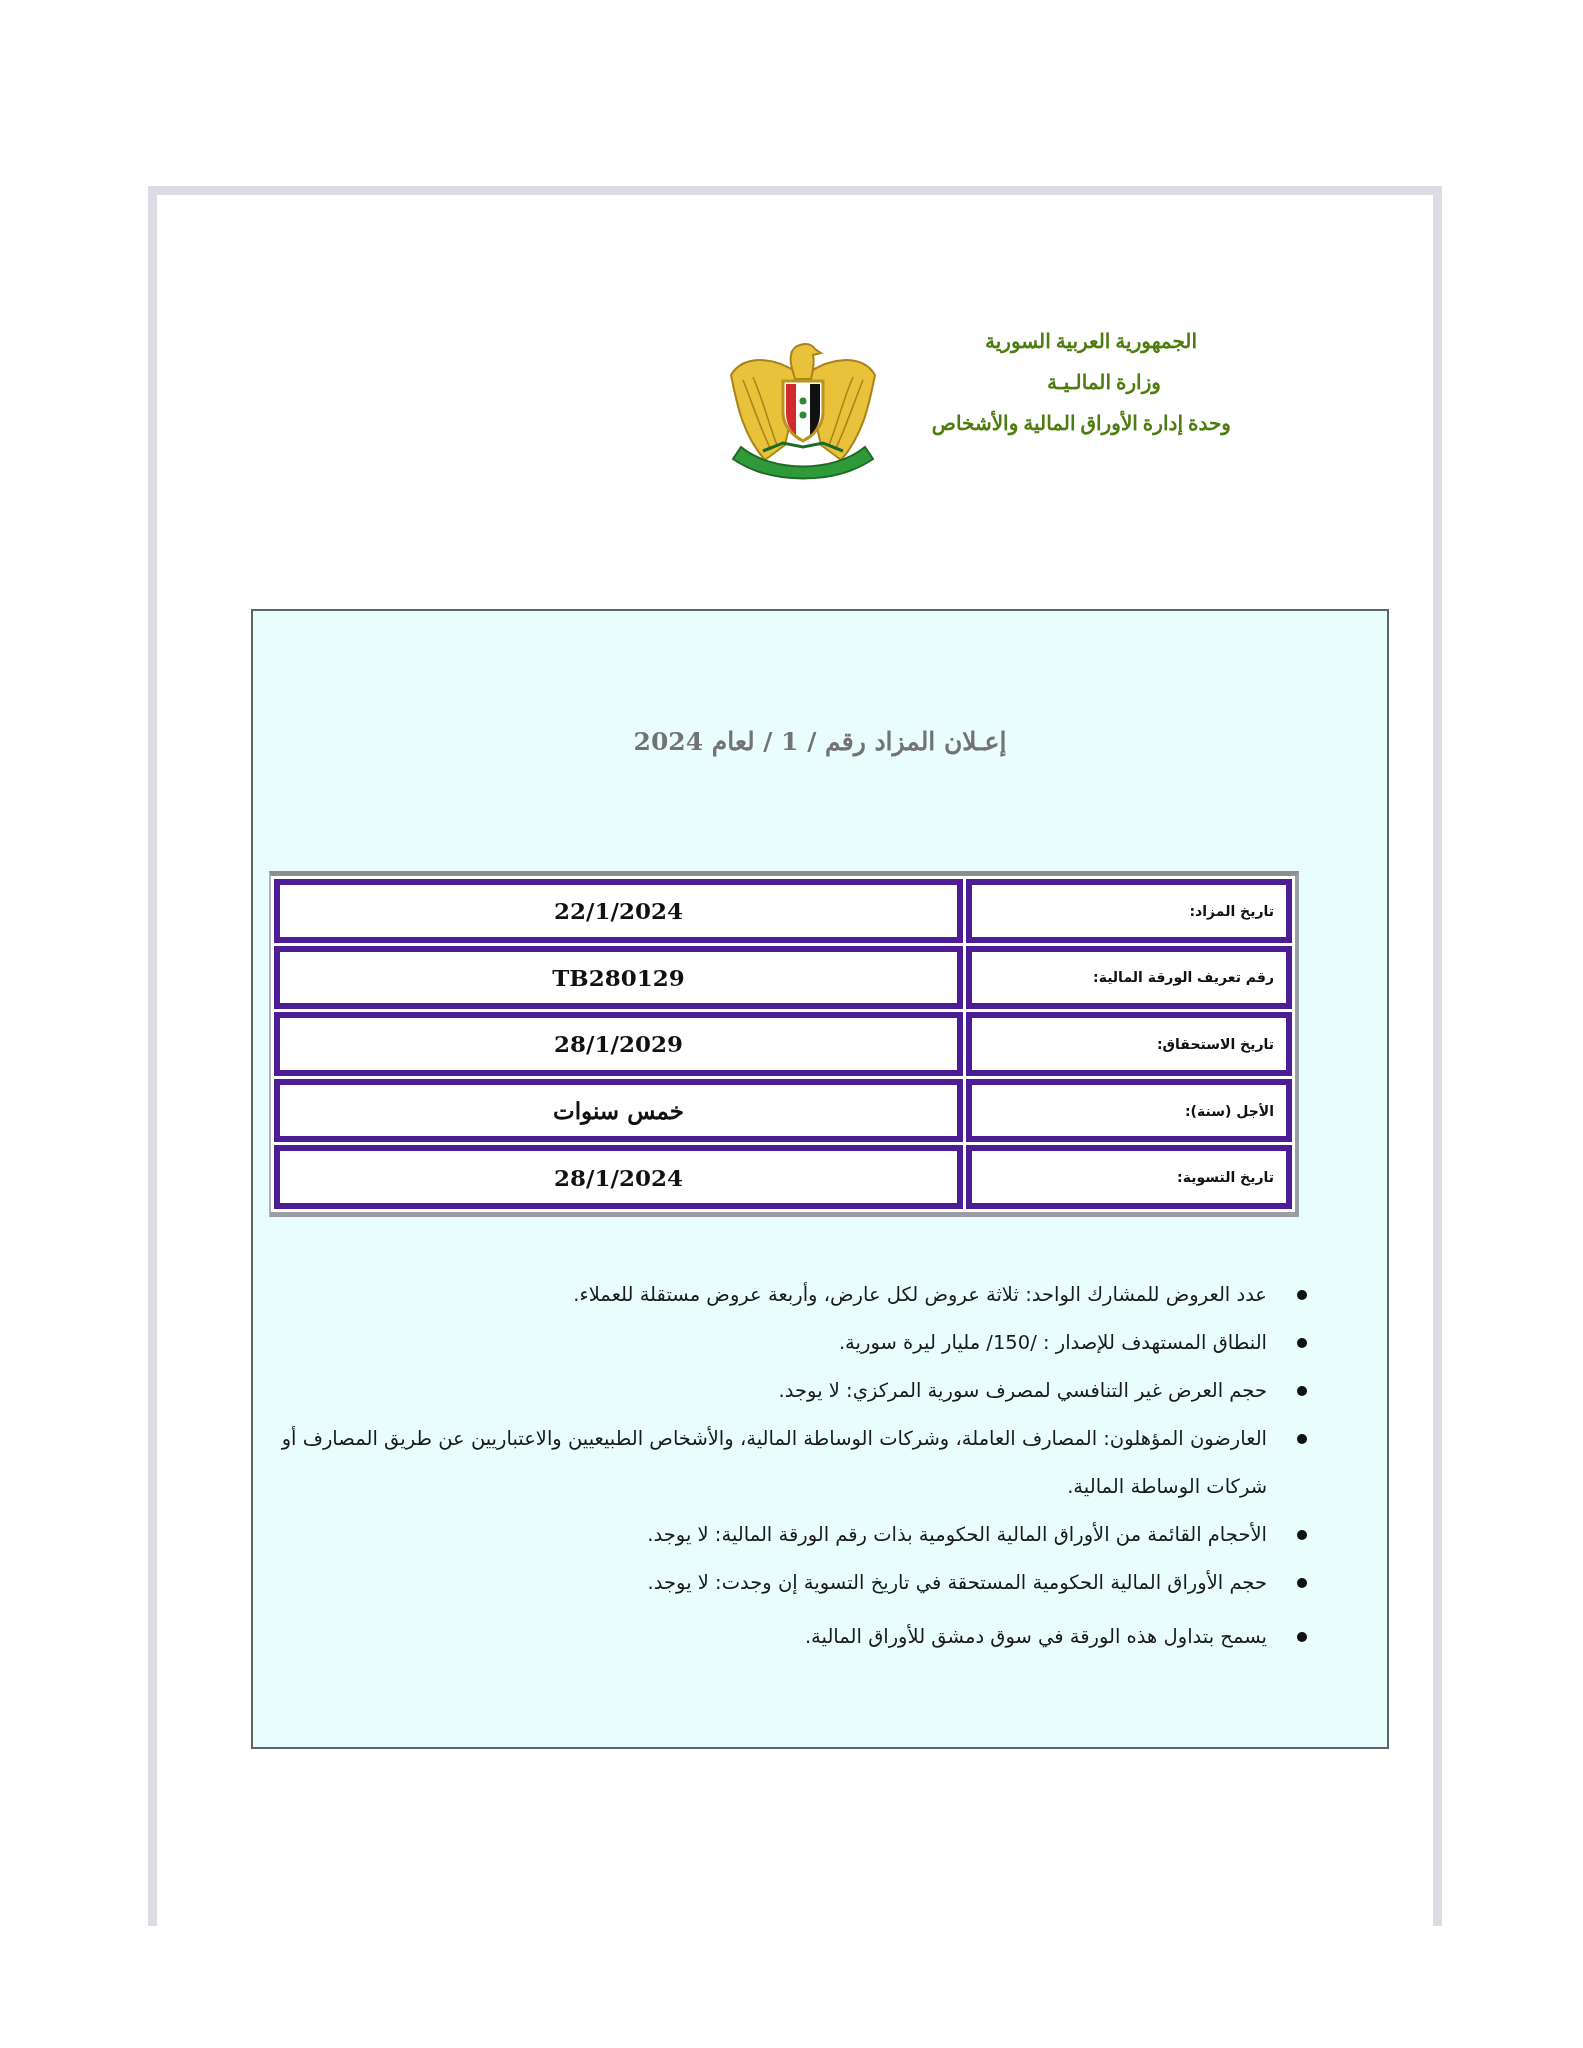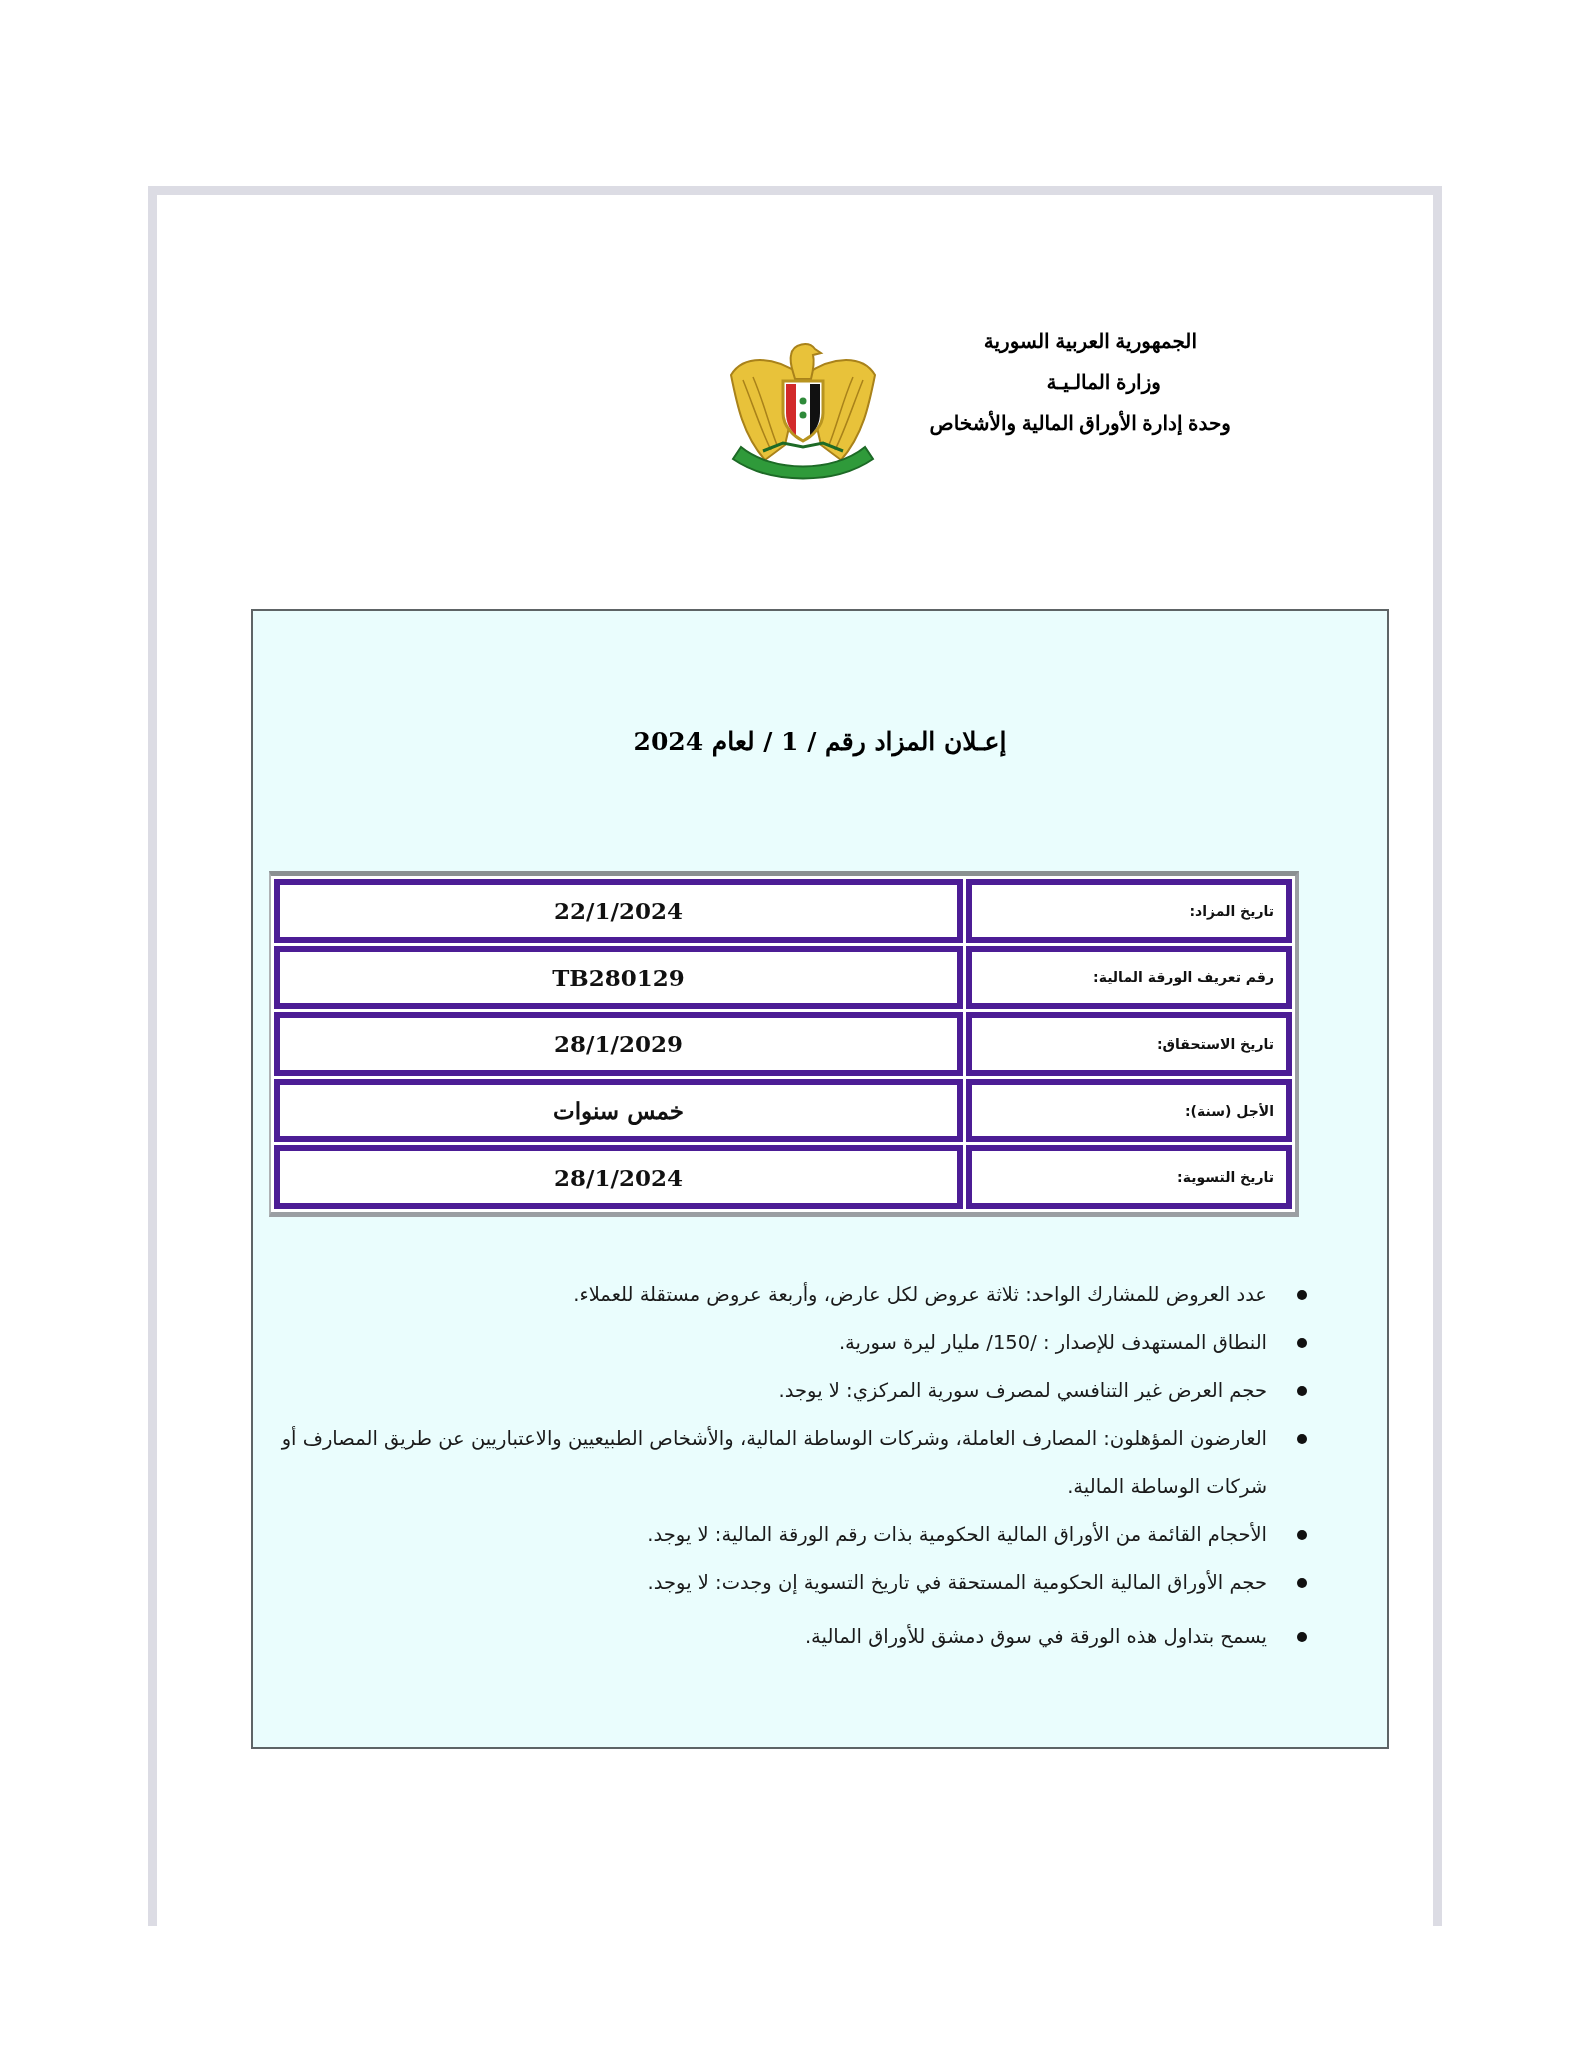--- a/index.html
+++ b/index.html
@@ -7,37 +7,37 @@
 
     .page {
       position: absolute; left: 148px; top: 186px; width: 1294px; height: 1740px;
       background: #ffffff;
       border-top: 9px solid #dcdce4; border-left: 9px solid #dcdce4; border-right: 9px solid #dcdce4;
       box-sizing: border-box;
     }
 
     .header-text {
       position: absolute; right: 236px; top: 126px; direction: rtl; text-align: right;
-      font-family: Liberation Sans, sans-serif; font-weight: bold; color: #000000; font-size: 20px; line-height: 41px;
+      font-family: Liberation Serif, serif; font-weight: bold; color: #4d7c0f; font-size: 20px; line-height: 41px;
     }
     .header-text div { white-space: nowrap; }
     .header-text .l1 { margin-right: 0; }
     .header-text .l2 { margin-right: 36px; }
     .header-text .l3 { margin-right: -34px; }
 
     .emblem { position: absolute; left: 566px; top: 140px; width: 160px; height: 145px; }
 
     .box {
       position: absolute; left: 94px; top: 414px; width: 1138px; height: 1140px;
       background: #eafdfd; border: 2px solid #5e6466; box-sizing: border-box;
     }
 
     .box-title {
       position: absolute; left: 0; right: 0; top: 116px; text-align: center; direction: rtl;
-      font-family: "DejaVu Serif", serif; font-weight: bold; font-size: 25px; color: #000000;
+      font-family: "DejaVu Serif", serif; font-weight: bold; font-size: 25px; color: #737373;
     }
 
     .table-wrap {
       position: absolute; left: 16px; top: 260px; width: 1030px; height: 346px;
       background: #ffffff; box-sizing: border-box;
       border-top: 5px solid #8a9092; border-right: 4px solid #9a9ea2; border-bottom: 5px solid #9a9ea2; border-left: 2px solid #aeb2b4;
     }
     table.info { width: 100%; height: 100%; border-collapse: separate; border-spacing: 3px; direction: rtl; }
     table.info td { border: 6px solid #4c1d95; background: #ffffff; padding: 0 12px; }
     td.lbl { width: 290px; text-align: right; font-family: "DejaVu Sans", sans-serif; font-weight: bold; font-size: 14px; color: #111; }

